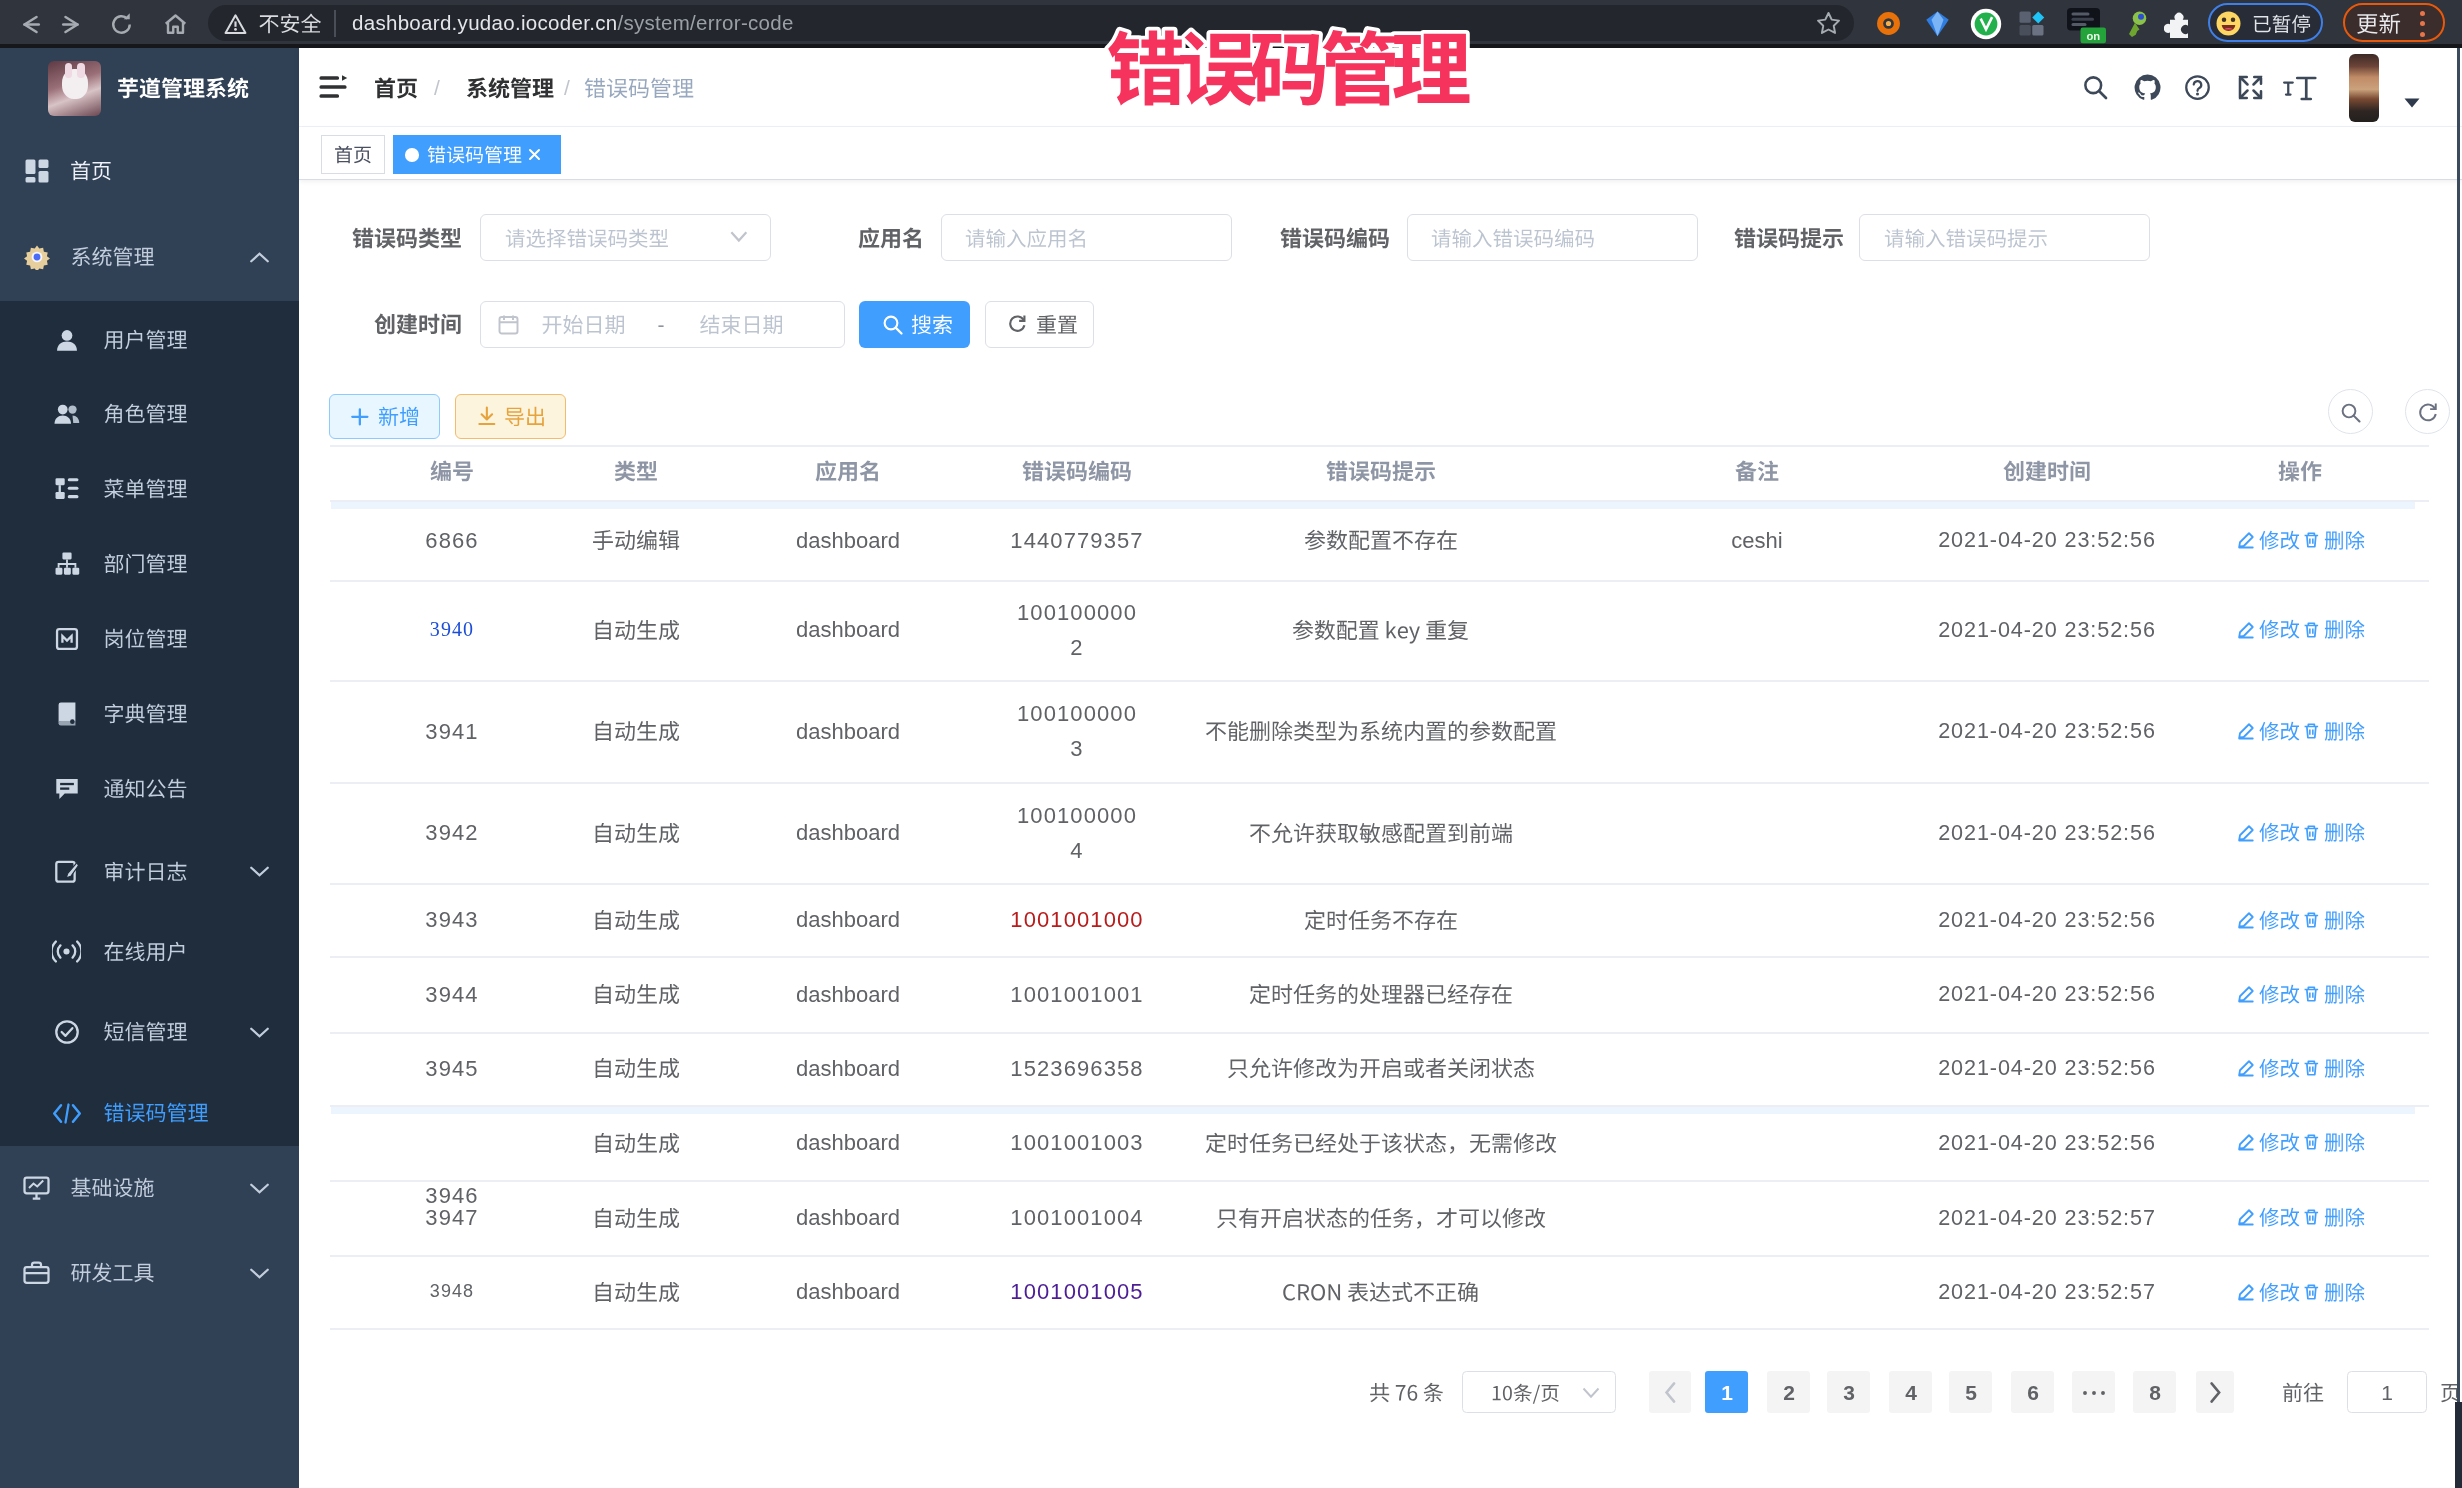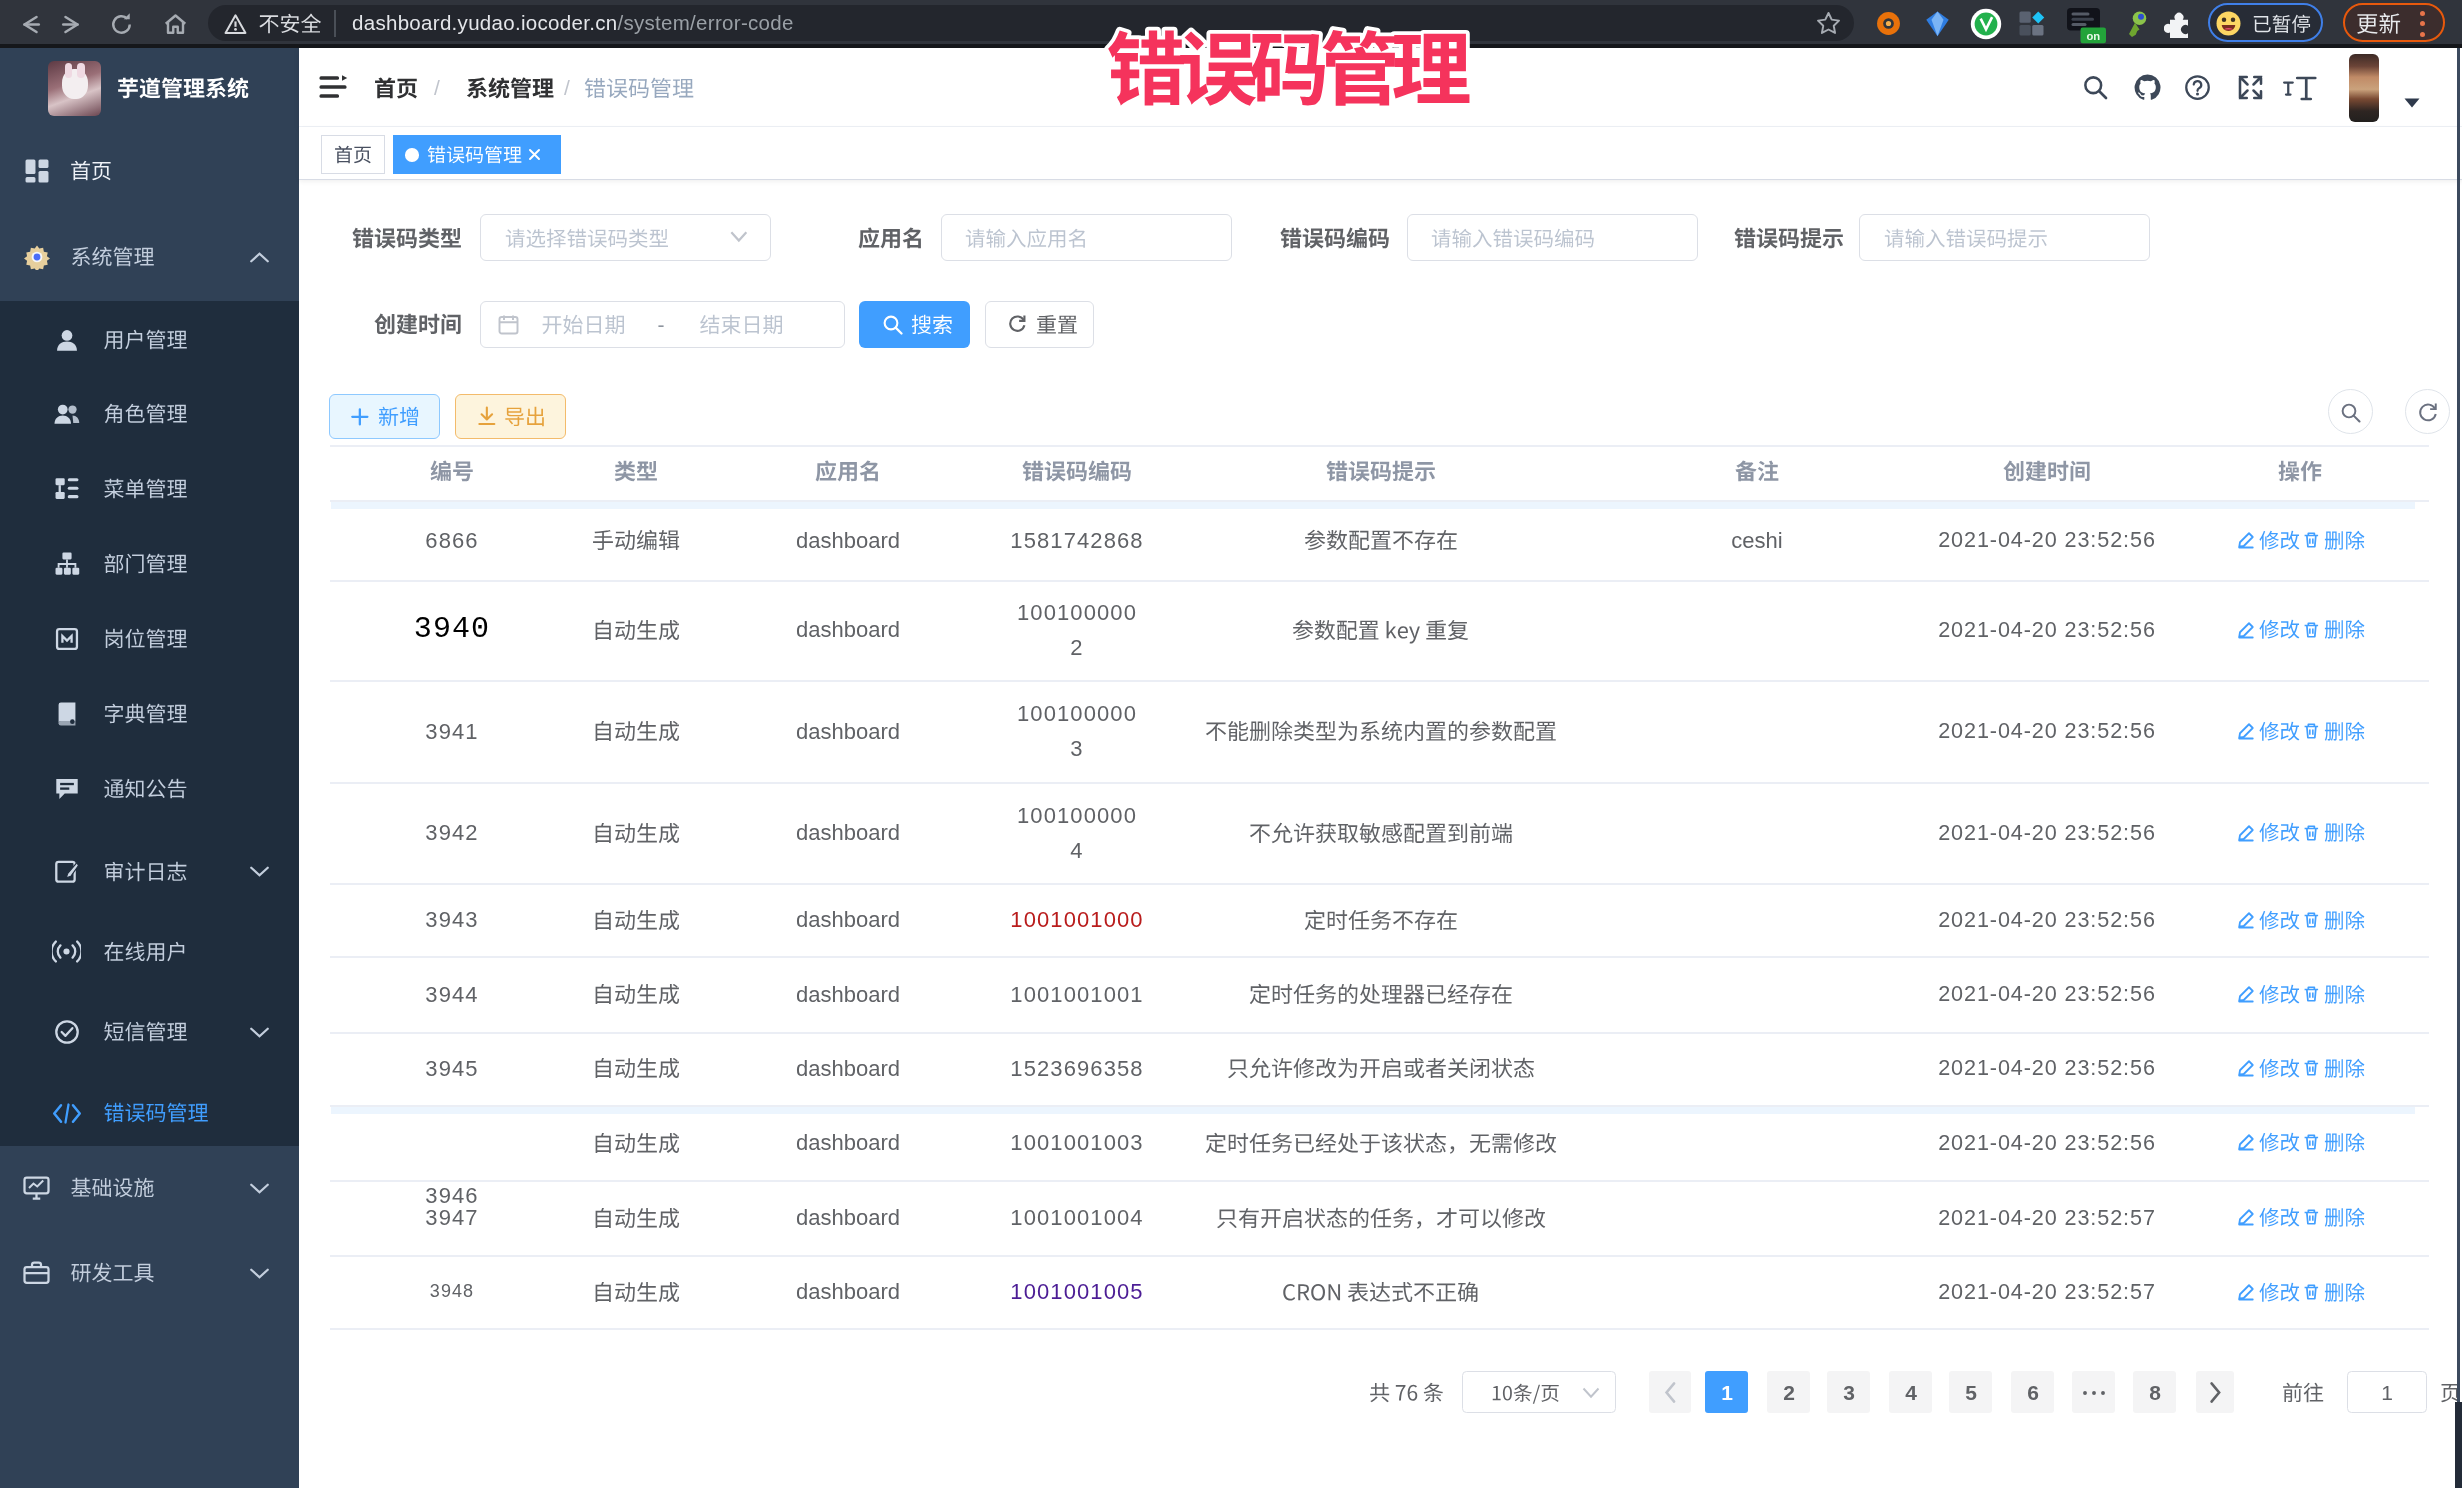--- a/index.html
+++ b/index.html
@@ -846,21 +846,21 @@
     <div style="position:absolute;left:452px;top:526px;height:29px;line-height:29px;font-family:'Liberation Sans',sans-serif;font-size:22px;color:#606266;white-space:nowrap;transform:translateX(-50%);letter-spacing:1.1px">6866</div>
     <svg style="position:absolute;left:592px;top:529px" width="88" height="22" viewBox="0 -220 1000 250" overflow="visible">
       <g transform="scale(1,-1)" fill="#606266">
         <use href="#gr624b" x="0"></use>
         <use href="#gr52a8" x="250"></use>
         <use href="#gr7f16" x="500"></use>
         <use href="#gr8f91" x="750"></use>
       </g>
     </svg>
     <div style="position:absolute;left:848px;top:526px;height:29px;line-height:29px;font-family:'Liberation Sans',sans-serif;font-size:22px;color:#606266;white-space:nowrap;transform:translateX(-50%)">dashboard</div>
-    <div style="position:absolute;left:1077px;top:526px;height:29px;line-height:29px;font-family:'Liberation Sans',sans-serif;font-size:22px;color:#606266;white-space:nowrap;transform:translateX(-50%);letter-spacing:1.1px">1581742868</div>
+    <div style="position:absolute;left:1077px;top:526px;height:29px;line-height:29px;font-family:'Liberation Sans',sans-serif;font-size:22px;color:#606266;white-space:nowrap;transform:translateX(-50%);letter-spacing:1.1px">1440779357</div>
     <svg style="position:absolute;left:1304px;top:529px" width="154" height="22" viewBox="0 -220 1750 250" overflow="visible">
       <g transform="scale(1,-1)" fill="#606266">
         <use href="#gr53c2" x="0"></use>
         <use href="#gr6570" x="250"></use>
         <use href="#gr914d" x="500"></use>
         <use href="#gr7f6e" x="750"></use>
         <use href="#gr4e0d" x="1000"></use>
         <use href="#gr5b58" x="1250"></use>
         <use href="#gr5728" x="1500"></use>
       </g>
@@ -880,21 +880,21 @@
     <svg style="position:absolute;left:2303px;top:531px" width="16.7" height="18" viewBox="0 0 22 24">
       <path d="M2 6h18M7 6V3h8v3M5 6l1.4 15h9.2L17 6" fill="none" stroke="#409eff" stroke-width="2.3" stroke-linejoin="round"></path>
       <path d="M9 10v7M13 10v7" stroke="#409eff" stroke-width="2.1"></path>
     </svg>
     <svg style="position:absolute;left:2324px;top:530px" width="41" height="20.5" viewBox="0 -220 500 250" overflow="visible">
       <g transform="scale(1,-1)" fill="#409eff">
         <use href="#gr5220" x="0"></use>
         <use href="#gr9664" x="250"></use>
       </g>
     </svg>
-    <div style="position:absolute;left:452px;top:615px;height:29px;line-height:29px;font-family:Liberation Mono, monospace;font-size:30px;color:#000000;white-space:nowrap;transform:translateX(-50%);letter-spacing:1.1px">3940</div>
+    <div style="position:absolute;left:452px;top:615px;height:29px;line-height:29px;font-family:Liberation Serif, serif;font-size:20px;color:#1d4ed8;white-space:nowrap;transform:translateX(-50%);letter-spacing:1.1px">3940</div>
     <svg style="position:absolute;left:592px;top:619px" width="88" height="22" viewBox="0 -220 1000 250" overflow="visible">
       <g transform="scale(1,-1)" fill="#606266">
         <use href="#gr81ea" x="0"></use>
         <use href="#gr52a8" x="250"></use>
         <use href="#gr751f" x="500"></use>
         <use href="#gr6210" x="750"></use>
       </g>
     </svg>
     <div style="position:absolute;left:848px;top:615px;height:29px;line-height:29px;font-family:'Liberation Sans',sans-serif;font-size:22px;color:#606266;white-space:nowrap;transform:translateX(-50%)">dashboard</div>
     <div style="position:absolute;left:1077px;top:598px;height:29px;line-height:29px;font-family:'Liberation Sans',sans-serif;font-size:22px;color:#606266;white-space:nowrap;transform:translateX(-50%);letter-spacing:1.1px">100100000</div>

